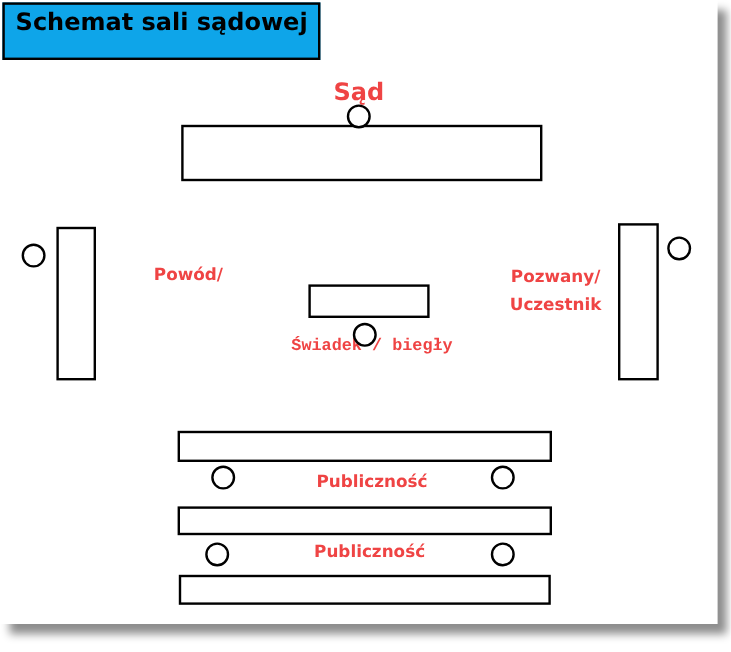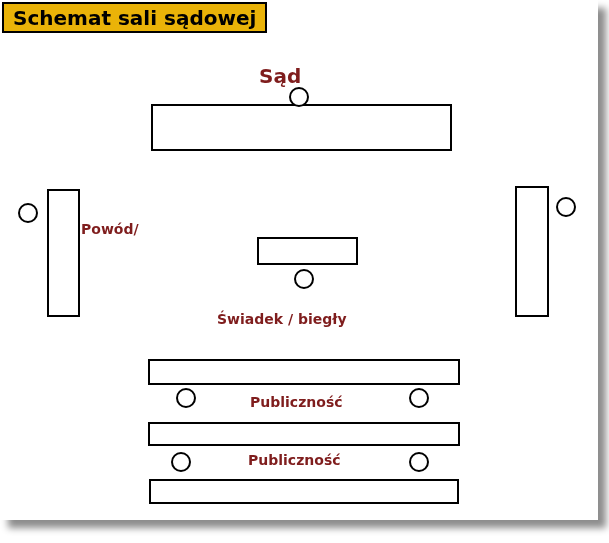--- a/index.html
+++ b/index.html
@@ -31,37 +31,37 @@
     box-sizing: border-box;
     border: 2px solid #000000;
     background: #ffffff;
   }
   .circle {
     border-radius: 50%;
     z-index: 3;
   }
   .lbl {
     position: absolute;
-    color: #7f1d1d;
+    color: #ef4444;
     font-weight: bold;
-    text-align: left;
+    text-align: center;
     white-space: nowrap;
     z-index: 2;
   }
   .lbl-19 { font-size: 14px; line-height: 23px; }
   .lbl-20 { font-size: 20px; line-height: 24px; }
 
   .title-box {
     position: absolute;
     left: 2px;
     top: 2px;
     box-sizing: border-box;
     border: 2px solid #000000;
-    background: #eab308;
-    padding: 2px 9px 1px 9px;
+    background: #0ea5e9;
+    padding: 2px 9px 18px 9px;
     font-size: 20px;
     font-weight: bold;
     color: #000000;
     white-space: nowrap;
     z-index: 4;
   }
 
   
   .judge-label   { left: 259px; top: 64px;  width: 80px; }
   .judge-circle  { left: 289px; top: 87px;  width: 20px; height: 20px; }
@@ -73,21 +73,21 @@
   .plaintiff-label  { left: 81px; top: 218px; width: 152px; }
 
   
   .defendant-table  { left: 515px; top: 186px; width: 34px; height: 131px; }
   .defendant-circle { left: 556px; top: 197px; width: 20px; height: 20px; }
   .defendant-label  { left: 405px; top: 220px; width: 116px; }
 
   
   .witness-stand  { left: 257px; top: 237px; width: 101px; height: 28px; }
   .witness-circle { left: 294px; top: 269px; width: 20px; height: 20px; }
-  .witness-label  { left: 217px; top: 308px; width: 186px; }
+  .witness-label  { left: 217px; top: 278px; width: 186px; font-family: Liberation Mono, monospace; }
 
   
   .audience-bench-1 { left: 148px; top: 359px; width: 312px; height: 26px; }
   .aud1-circle-l    { left: 176px; top: 388px; width: 20px; height: 20px; }
   .aud1-circle-r    { left: 409px; top: 388px; width: 20px; height: 20px; }
   .audience-label-1 { left: 250px; top: 391px; width: 120px; }
 
   .audience-bench-2 { left: 148px; top: 422px; width: 312px; height: 24px; }
   .aud2-circle-l    { left: 171px; top: 452px; width: 20px; height: 20px; }
   .aud2-circle-r    { left: 409px; top: 452px; width: 20px; height: 20px; }
@@ -108,20 +108,24 @@
     <div class="shape judge-bench"></div>
 
     <div class="shape circle plaintiff-circle"></div>
     <div class="shape plaintiff-table"></div>
     <div class="lbl lbl-19 plaintiff-label">
       <div>Powód/</div>
     </div>
 
     <div class="shape defendant-table"></div>
     <div class="shape circle defendant-circle"></div>
+    <div class="lbl lbl-19 defendant-label">
+      <div>Pozwany/</div>
+      <div>Uczestnik</div>
+    </div>
 
     <div class="shape witness-stand"></div>
     <div class="shape circle witness-circle"></div>
     <div class="lbl lbl-19 witness-label">Świadek / biegły</div>
 
     <div class="shape audience-bench-1"></div>
     <div class="shape circle aud1-circle-l"></div>
     <div class="shape circle aud1-circle-r"></div>
     <div class="lbl lbl-19 audience-label-1">Publiczność</div>
 

